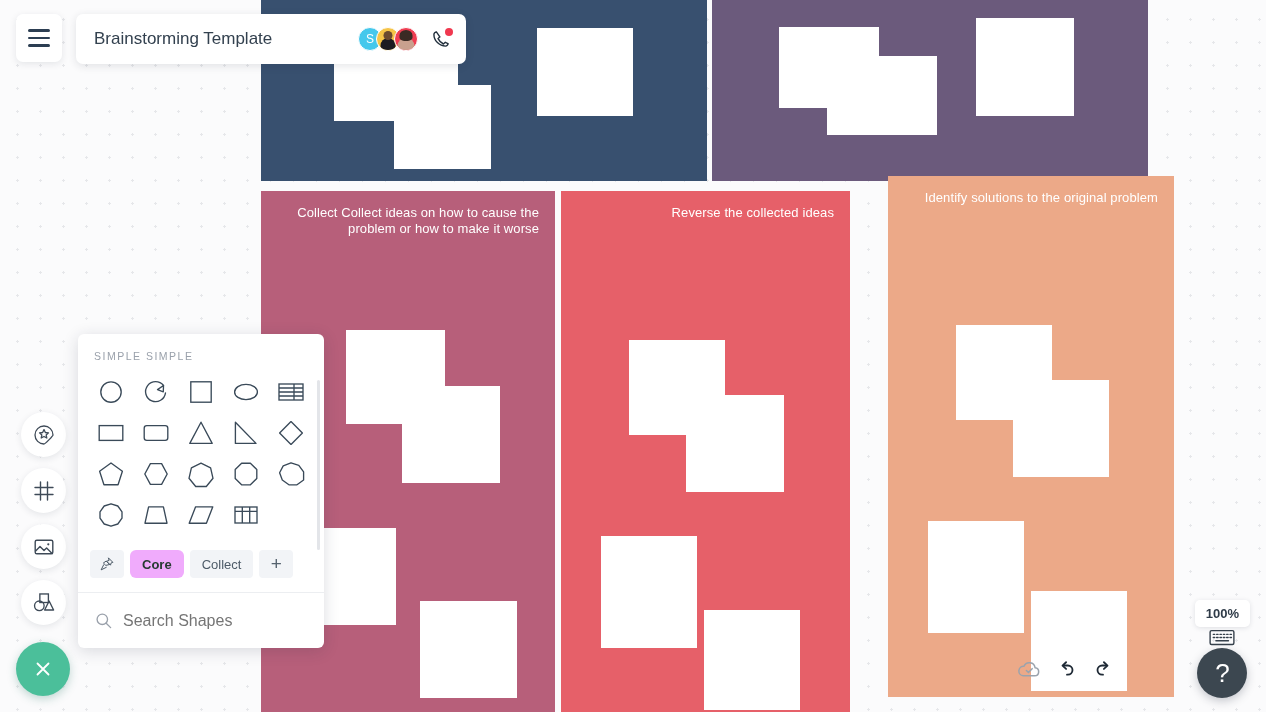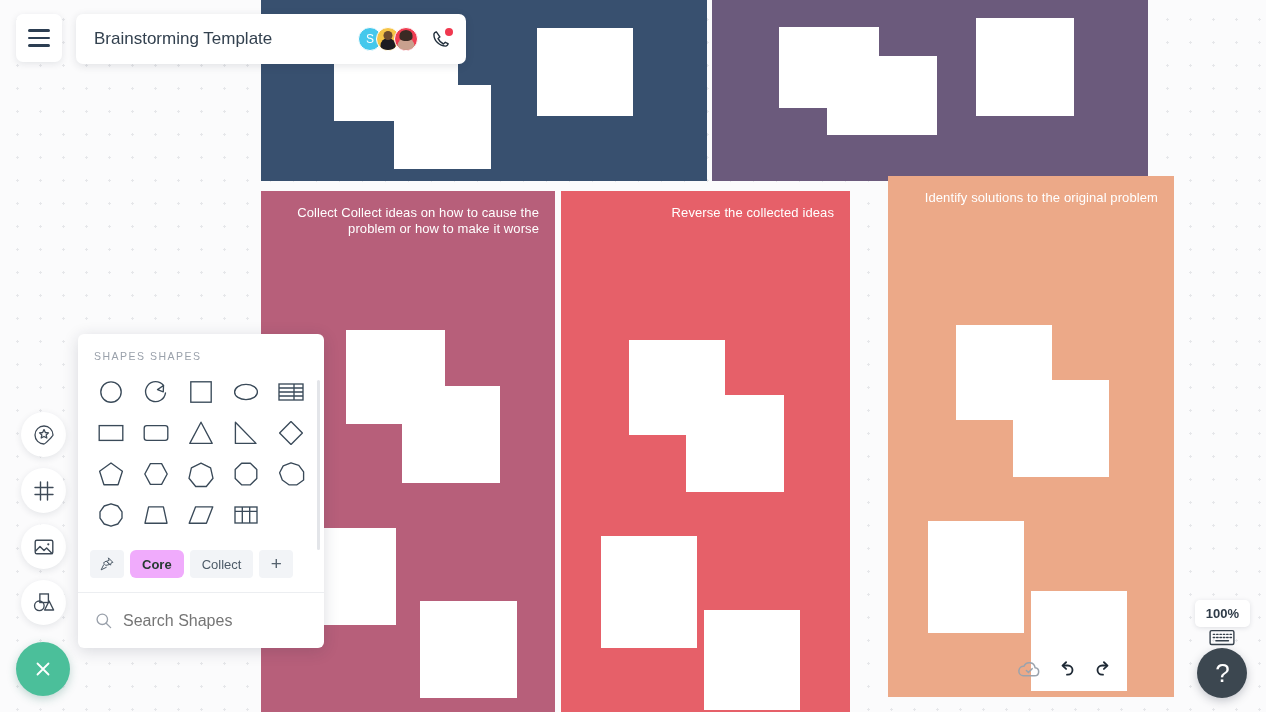--- a/index.html
+++ b/index.html
@@ -341,21 +341,21 @@
         <svg width="25" height="25" viewBox="0 0 24 24" fill="none" stroke="#3e4a57" stroke-width="1.3">
           <rect x="8.5" y="3.8" width="8.2" height="8.2"></rect>
           <circle cx="8" cy="15.2" r="4.6"></circle>
           <path d="M17.4 10.6l4.3 8.6h-8.6z" stroke-linejoin="round"></path>
         </svg>
       </span>
     </div>
   </div>
 
   <div class="shapes-panel">
-    <div class="shapes-title">SHAPES SHAPES</div>
+    <div class="shapes-title">SIMPLE SIMPLE</div>
     <div class="shapes-scroll">
       <div class="shapes-grid" id="shapes-grid">
           <div class="shape-cell">
             <span>
               <svg width="28" height="28" viewBox="0 0 28 28" fill="none" stroke="#3a4a59" stroke-width="1.35">
                 <circle cx="14" cy="14" r="10.2"></circle>
               </svg>
             </span>
           </div>
           <div class="shape-cell">

